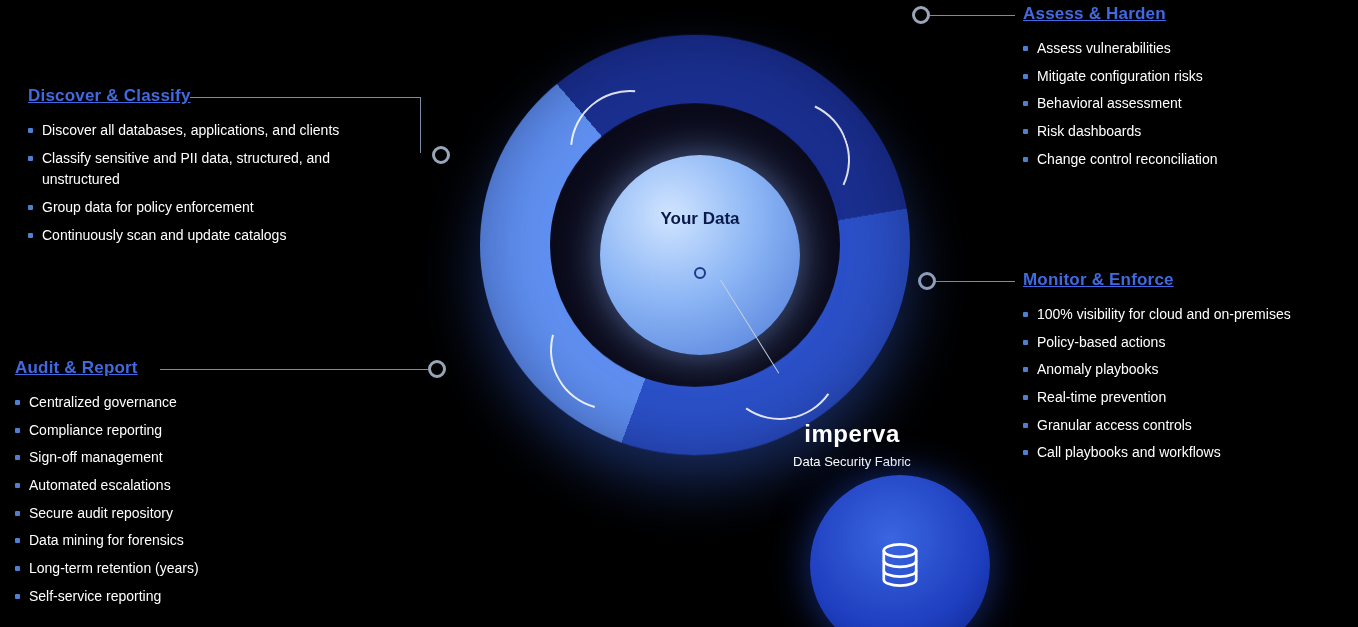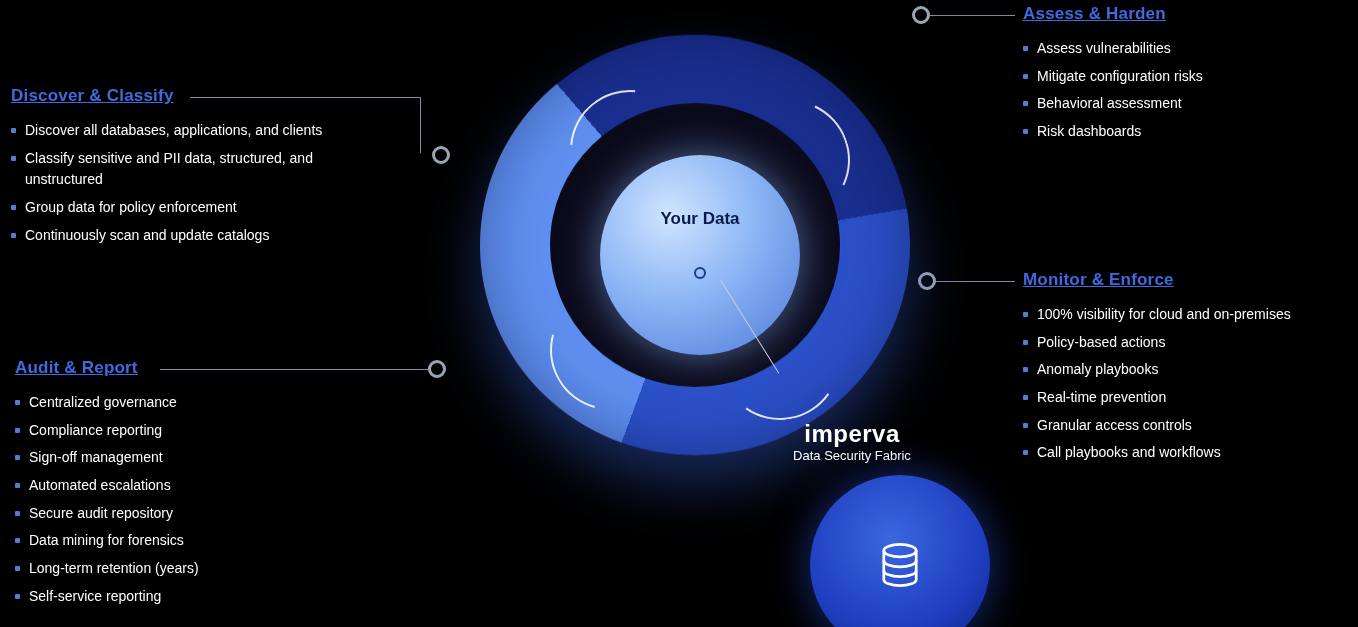--- a/index.html
+++ b/index.html
@@ -33,21 +33,21 @@
     content: "";
     position: absolute;
     left: 0;
     top: 8px;
     width: 5px;
     height: 5px;
     background: #4f7fd1;
     border-radius: 1px;
   }
   
-  .discover { position: absolute; left: 11px; top: 86px; width: 380px; }
+  .discover { position: absolute; left: 28px; top: 86px; width: 380px; }
   .audit { position: absolute; left: 15px; top: 358px; width: 380px; }
   
   .assess { position: absolute; left: 1023px; top: 4px; width: 320px; }
   .monitor { position: absolute; left: 1023px; top: 270px; width: 320px; }
   
   .conn {
     position: absolute;
     height: 1px;
     background: #7a8ba8;
   }
@@ -147,21 +147,21 @@
   }
   .brand-logo{
     color:#fff;
     font-weight:700;
     font-size:24px;
     letter-spacing:0.5px;
   }
   .brand-sub{
     color:#fff;
     font-size:13px;
-    margin-top:0;
+    margin-top:6px;
     font-weight:500;
   }
   .db-bubble{
     position:absolute;
     left:810px; top:475px;
     width:180px; height:180px;
     border-radius:50%;
     background: radial-gradient(circle at 45% 35%, #3a66e0 0%, #1e3ebf 60%, #0d1e7a 100%);
     box-shadow: 0 0 40px rgba(40,80,220,0.55);
     display:flex;
@@ -213,20 +213,21 @@
 <div class="conn c2-line"></div>
 <div class="conn-dot c2-dot"></div>
 
 <div class="assess">
   <div class="section-title">Assess &amp; Harden</div>
   <ul class="bullet-list">
     <li>Assess vulnerabilities</li>
     <li>Mitigate configuration risks</li>
     <li>Behavioral assessment</li>
     <li>Risk dashboards</li>
+    <li>Change control reconciliation</li>
   </ul>
 </div>
 <div class="conn c3-line"></div>
 <div class="conn-dot c3-dot"></div>
 
 <div class="monitor">
   <div class="section-title">Monitor &amp; Enforce</div>
   <ul class="bullet-list">
     <li>100% visibility for cloud and on-premises</li>
     <li>Policy-based actions</li>

